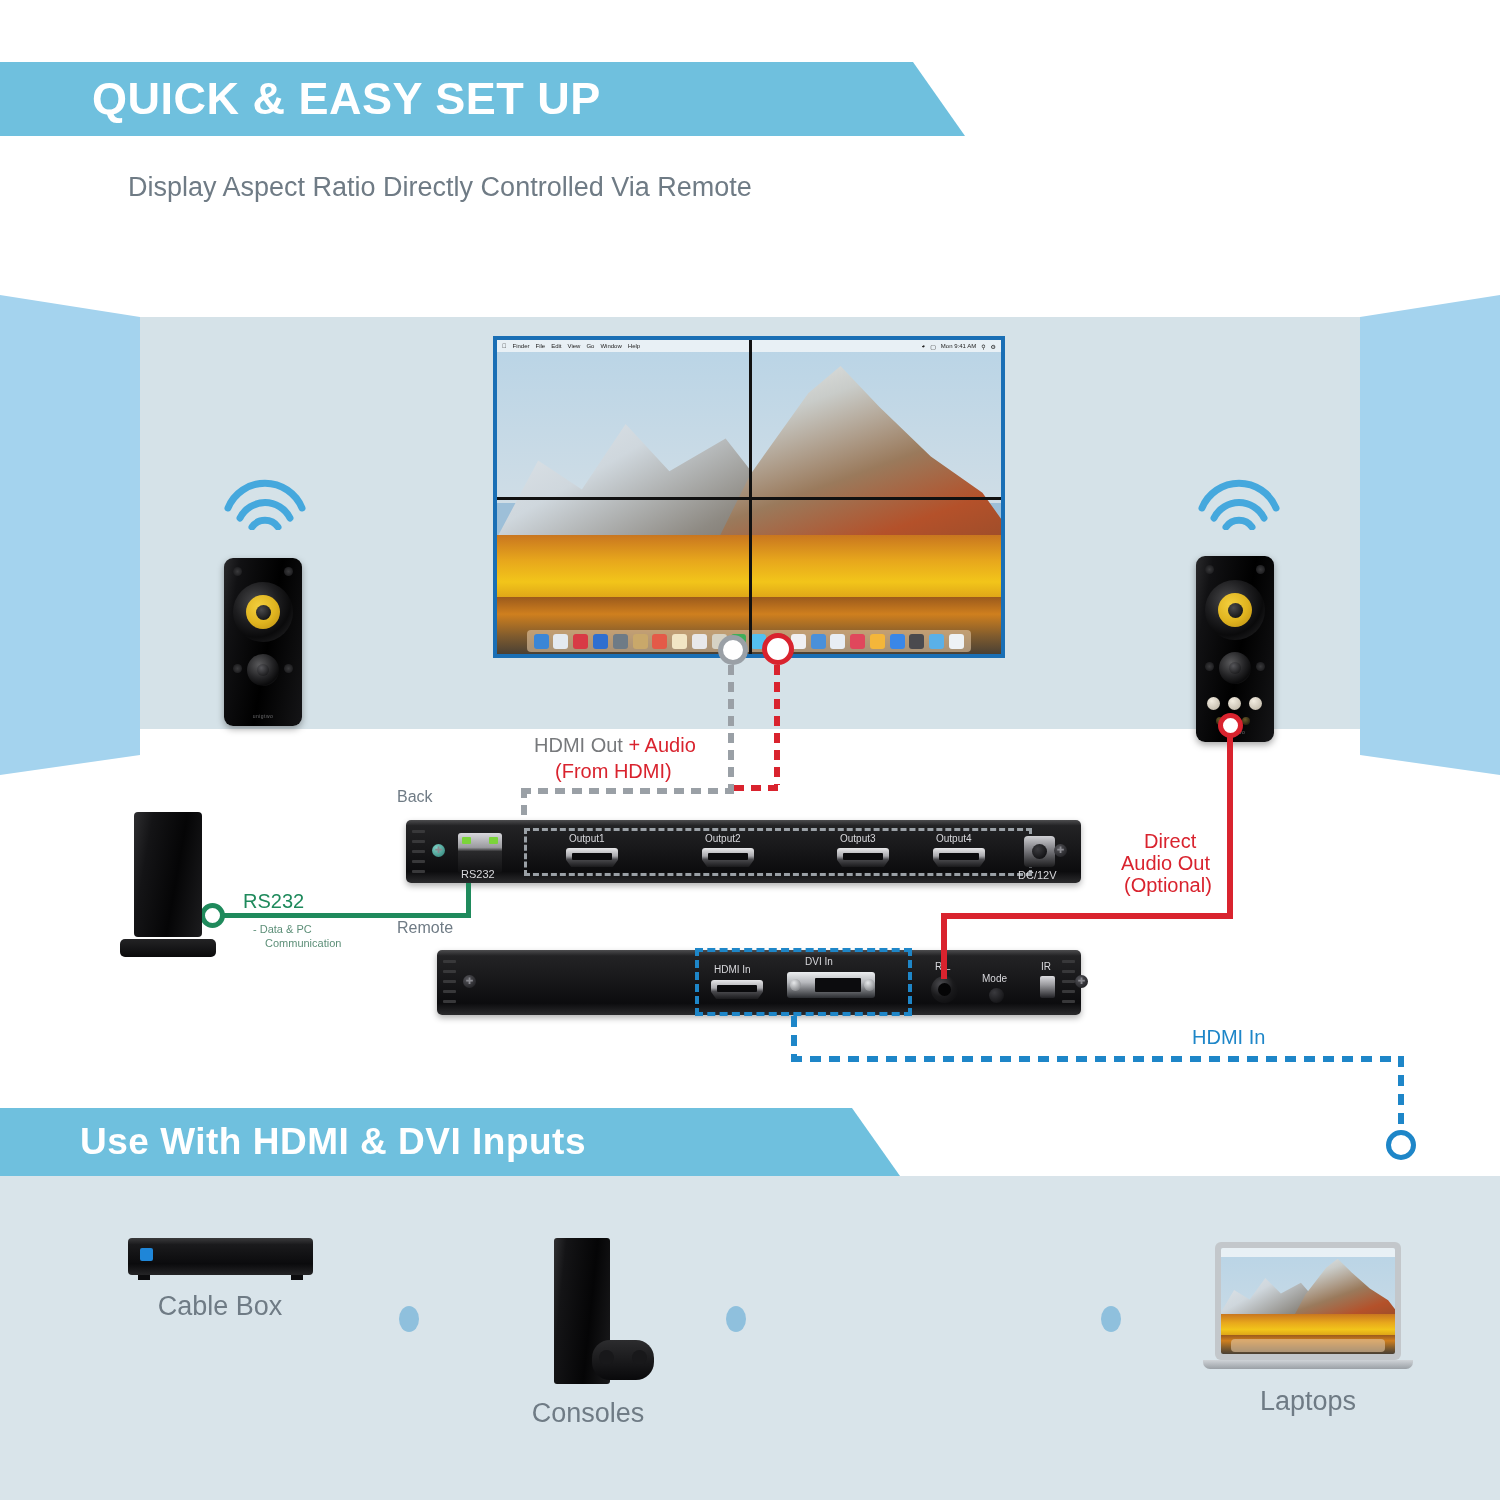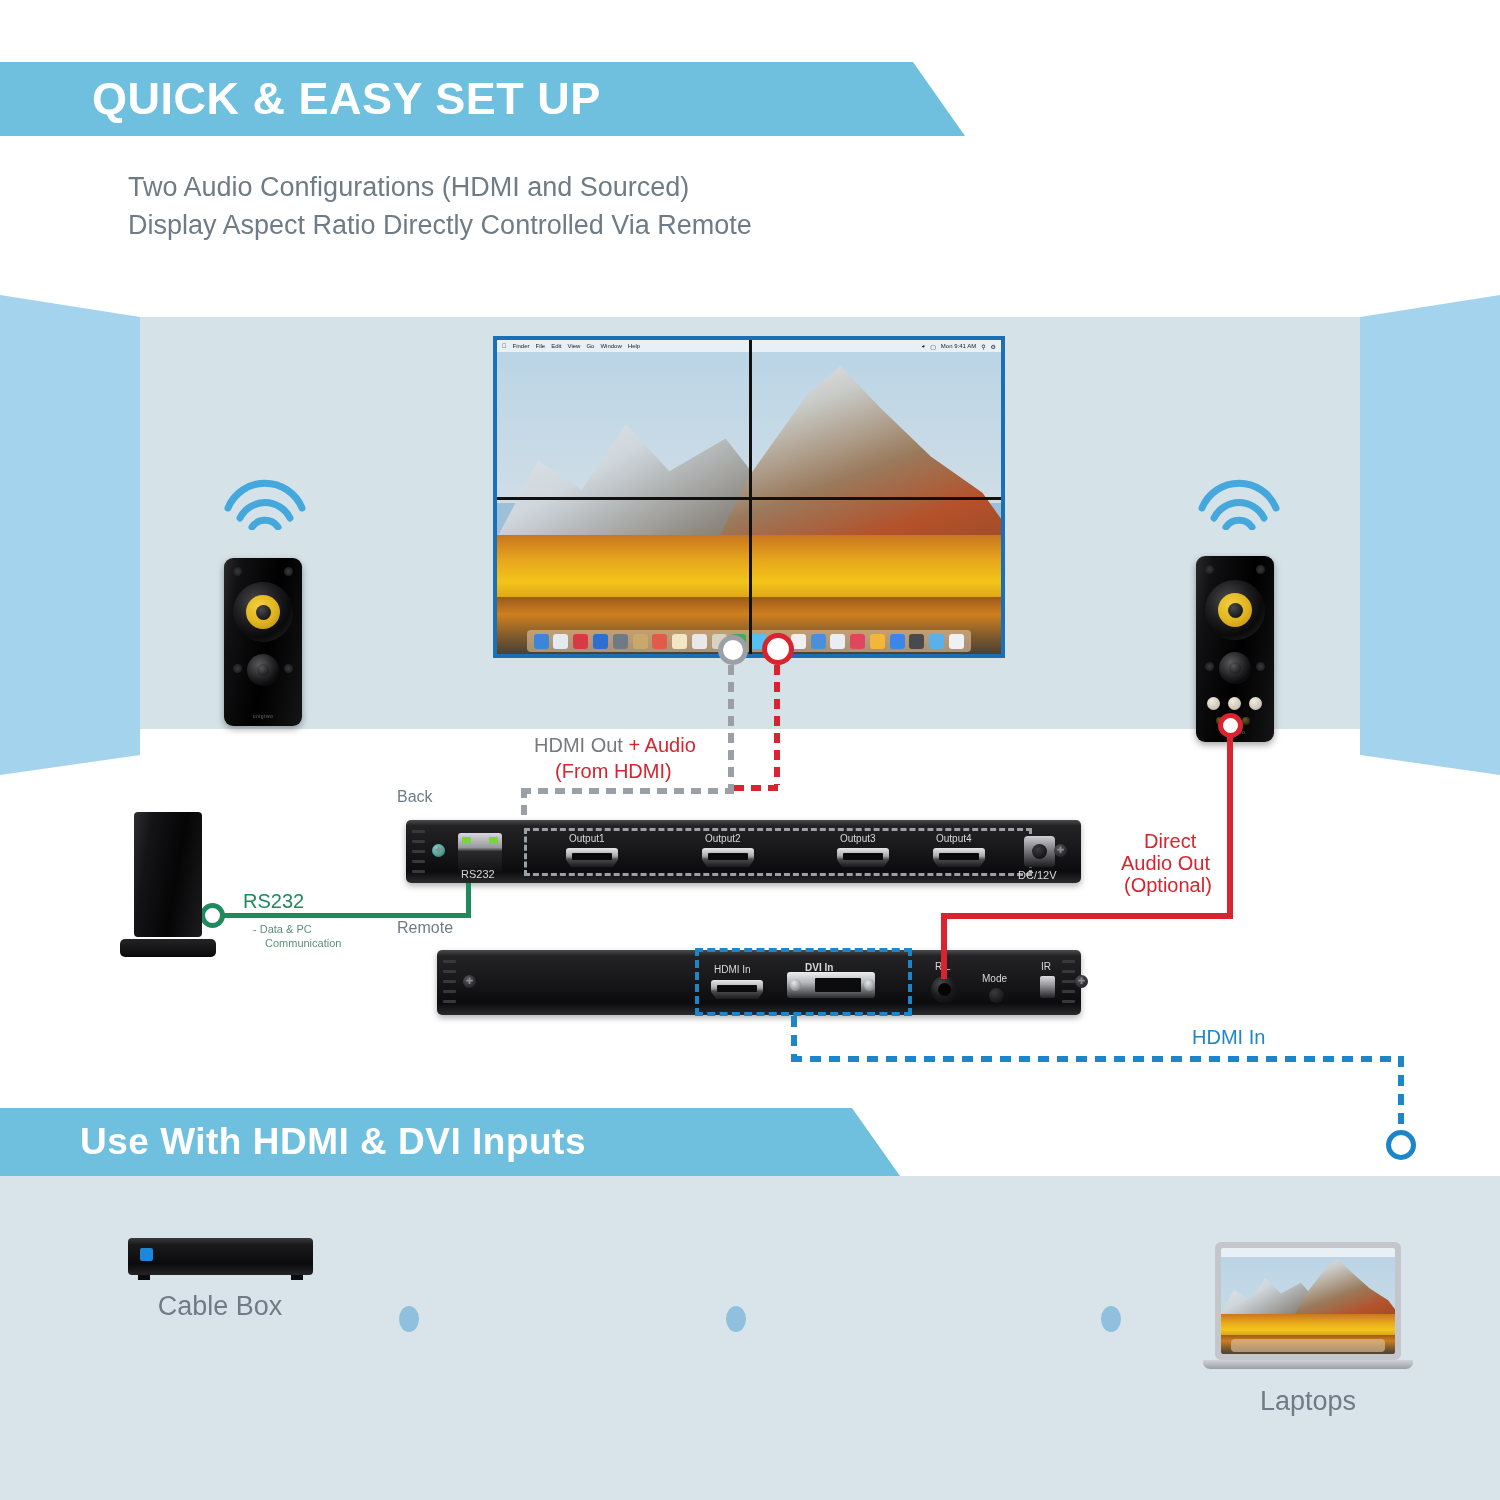--- a/index.html
+++ b/index.html
@@ -217,21 +217,20 @@
 </style>
 </head>
 <body>
 
 <div class="banner" id="banner-top">
   <div class="banner-title">QUICK &amp; EASY SET UP</div>
 </div>
 
 <div class="abs" id="feature-list">
   <ul>
-    <li>Two Audio Configurations (HDMI and Sourced)</li>
     <li>Display Aspect Ratio Directly Controlled Via Remote</li>
   </ul>
 </div>
 
 <div class="abs" id="scene">
   <div class="abs wall-back"></div>
   <div class="abs wall-left"></div>
   <div class="abs wall-right"></div>
 </div>
 
@@ -416,21 +415,21 @@
   <div class="dev-fin" style="left:6px;top:30px;"></div>
   <div class="dev-fin" style="left:6px;top:40px;"></div>
   <div class="dev-fin" style="left:6px;top:50px;"></div>
   <div class="dev-screw" style="left:26px;top:25px;">✚</div>
 
   <div class="dash-box dash-blue" style="left:258px;top:-2px;width:217px;height:68px;"></div>
 
   <div class="port-label" style="left:277px;top:14px;">HDMI In</div>
   <div class="hdmi-port" style="left:274px;top:30px;"></div>
 
-  <div class="port-label" style="left:368px;top:12px;font-weight:bold;">DVI In</div>
+  <div class="port-label" style="left:368px;top:6px;">DVI In</div>
   <div class="dvi-port" style="left:350px;top:22px;">
     <div class="dvi-screw"></div>
     <div class="dvi-pins"></div>
     <div class="dvi-screw"></div>
   </div>
 
   <div class="port-label" style="left:498px;top:11px;">R  L</div>
   <div class="audio-jack" style="left:494px;top:26px;"></div>
 
   <div class="port-label" style="left:545px;top:23px;">Mode</div>
@@ -470,20 +469,27 @@
 
   <div class="bcol" style="left:122px;top:62px;width:196px;">
     <div class="stb">
         <div class="stb-feet"></div>
       </div>
     <div class="bcol-label" style="margin-top:16px;">Cable Box</div>
   </div>
 
   <div class="bdot" style="left:399px;top:130px;"></div>
 
+  <div class="bcol" style="left:498px;top:62px;width:180px;">
+    <div class="console">
+      <div class="ps-body"></div>
+      <div class="ps-pad"></div>
+    </div>
+    <div class="bcol-label" style="margin-top:10px;">Consoles</div>
+  </div>
 
   <div class="bdot" style="left:726px;top:130px;"></div>
 
 
   <div class="bdot" style="left:1101px;top:130px;"></div>
 
   <div class="bcol" style="left:1200px;top:66px;width:216px;">
     <div class="laptop">
       <div class="lp-lid">
         <div class="lp-screen">

